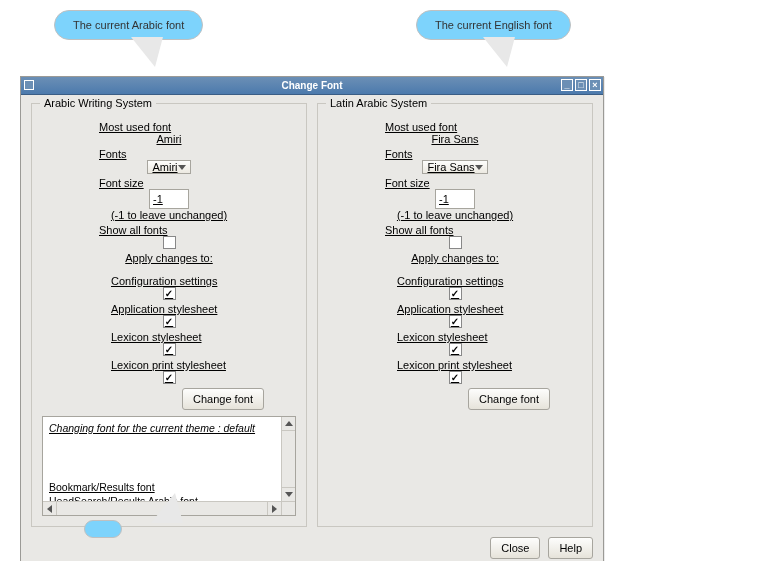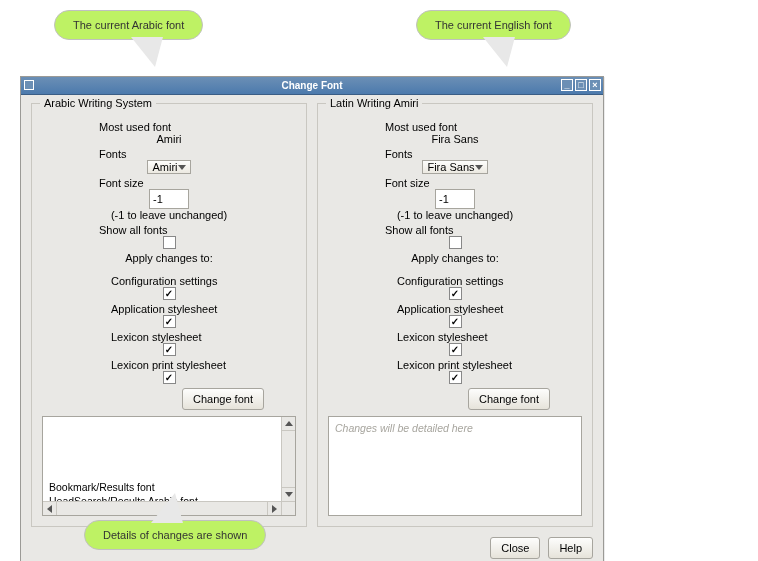--- a/index.html
+++ b/index.html
@@ -9,21 +9,21 @@
     font-size: 11px;
     background: #fff;
     width: 758px;
     height: 561px;
     position: relative;
     color: #000;
   }
   
   .callout {
     position: absolute;
-    background: #bef264;
+    background: #7dd3fc;
     border: 1px solid #c0c0c0;
     border-radius: 18px;
     padding: 8px 18px;
     font-size: 11px;
     color: #333;
     z-index: 10;
   }
   .callout .tail {
     position: absolute;
     width: 0; height: 0;
@@ -84,20 +84,21 @@
     color: #fff;
     font-size: 9px;
     line-height: 10px;
     text-align: center;
   }
 
   .content {
     display: flex;
     gap: 10px;
     padding: 8px 10px 4px 10px;
+    text-decoration: underline;
   }
   .group {
     flex: 1;
     border: 1px solid #c9c7c1;
     background: #e9e8e5;
     position: relative;
     padding: 14px 10px 10px 10px;
   }
   .group .legend {
     position: absolute;
@@ -212,21 +213,20 @@
 <div class="callout top-left">
   <span>The current Arabic font</span>
   <div class="tail tail-down"></div>
 </div>
 <div class="callout top-right">
   <span>The current English font</span>
   <div class="tail tail-down"></div>
 </div>
 <div class="callout bottom">
   <div class="tail tail-up"></div>
-  <span>Details of changes are shown</span>
 </div>
 
 <div class="window">
   <div class="titlebar">
     <span class="sys-icon"></span>
     <span>Change Font</span>
     <div class="btns">
       <span>_</span>
       <span>□</span>
       <span>×</span>
@@ -280,21 +280,21 @@
         <span class="chk">✓</span>
       </div>
       <div class="btn-row">
         <span class="btn">
           <span>Change font</span>
         </span>
       </div>
 
       <div class="log">
         <div class="inner">
-          <br>
+          <span>Changing font for the current theme : default</span><br>
           <span></span><br>
           <br>
           <span></span><br>
           <span class="plain">Bookmark/Results font</span><br>
           <span class="plain">HeadSearch/Results Arabic font</span><br>
           <span class="plain">History/Menu Arabic font</span>
         </div>
         <div class="vscroll">
           <div class="arrow">
             <div class="tri" style="border-left:4px solid transparent;border-right:4px solid transparent;border-bottom:5px solid #555;"></div>
@@ -309,21 +309,21 @@
           </div>
           <div class="arrowh r">
             <div class="tri" style="border-top:4px solid transparent;border-bottom:4px solid transparent;border-left:5px solid #555;"></div>
           </div>
           <div class="corner"></div>
         </div>
       </div>
     </div>
 
     <div class="group">
-      <div class="legend">Latin Writing Amiri</div>
+      <div class="legend">Latin Arabic System</div>
 
       <div class="row">
         <span class="lbl">Most used font</span>
         <span class="val">Fira Sans</span>
       </div>
       <div class="row">
         <span class="lbl">Fonts</span>
         <div class="combo">
           <span>Fira Sans</span>
           <span class="chev"></span>
@@ -358,23 +358,20 @@
       <div class="row">
         <span class="lbl indent">Lexicon print stylesheet</span>
         <span class="chk">✓</span>
       </div>
       <div class="btn-row">
         <span class="btn">
           <span>Change font</span>
         </span>
       </div>
 
-      <div class="log placeholder">
-        <div class="inner">Changes will be detailed here</div>
-      </div>
     </div>
   </div>
 
   <div class="footer">
     <span class="btn">
       <span>Close</span>
     </span>
     <span class="btn">
       <span>Help</span>
     </span>

